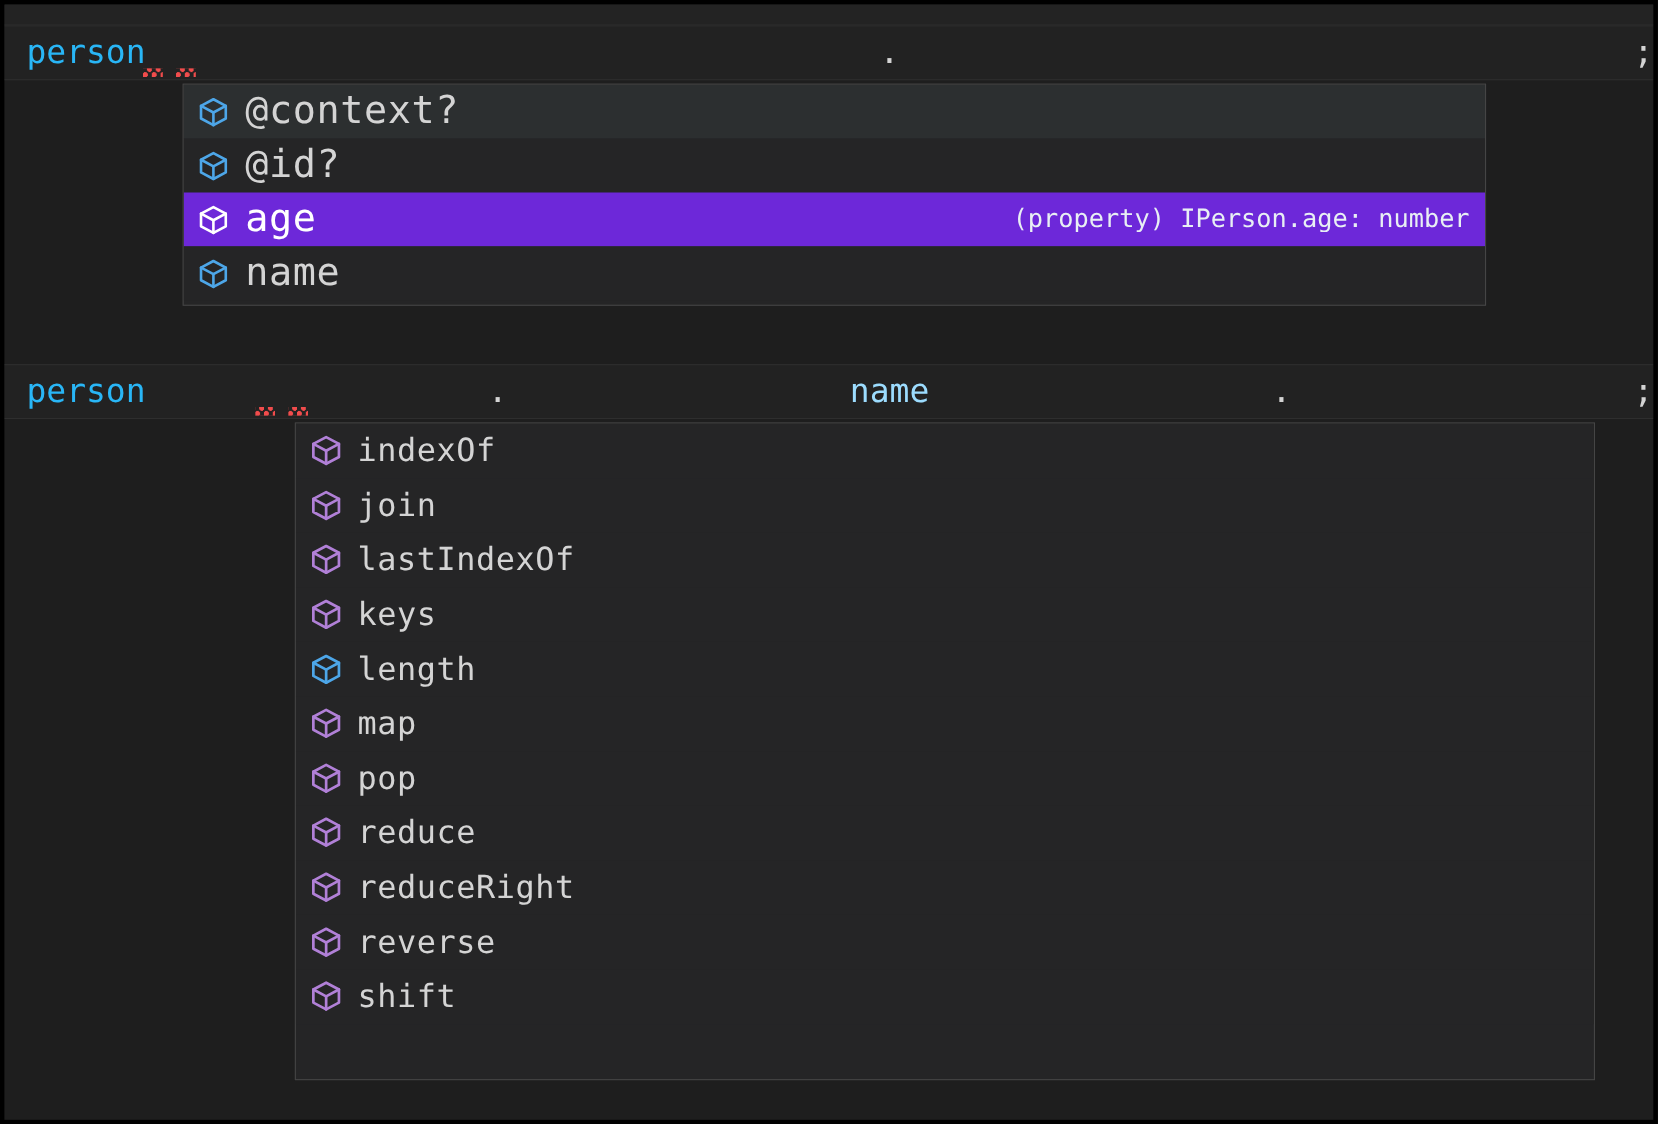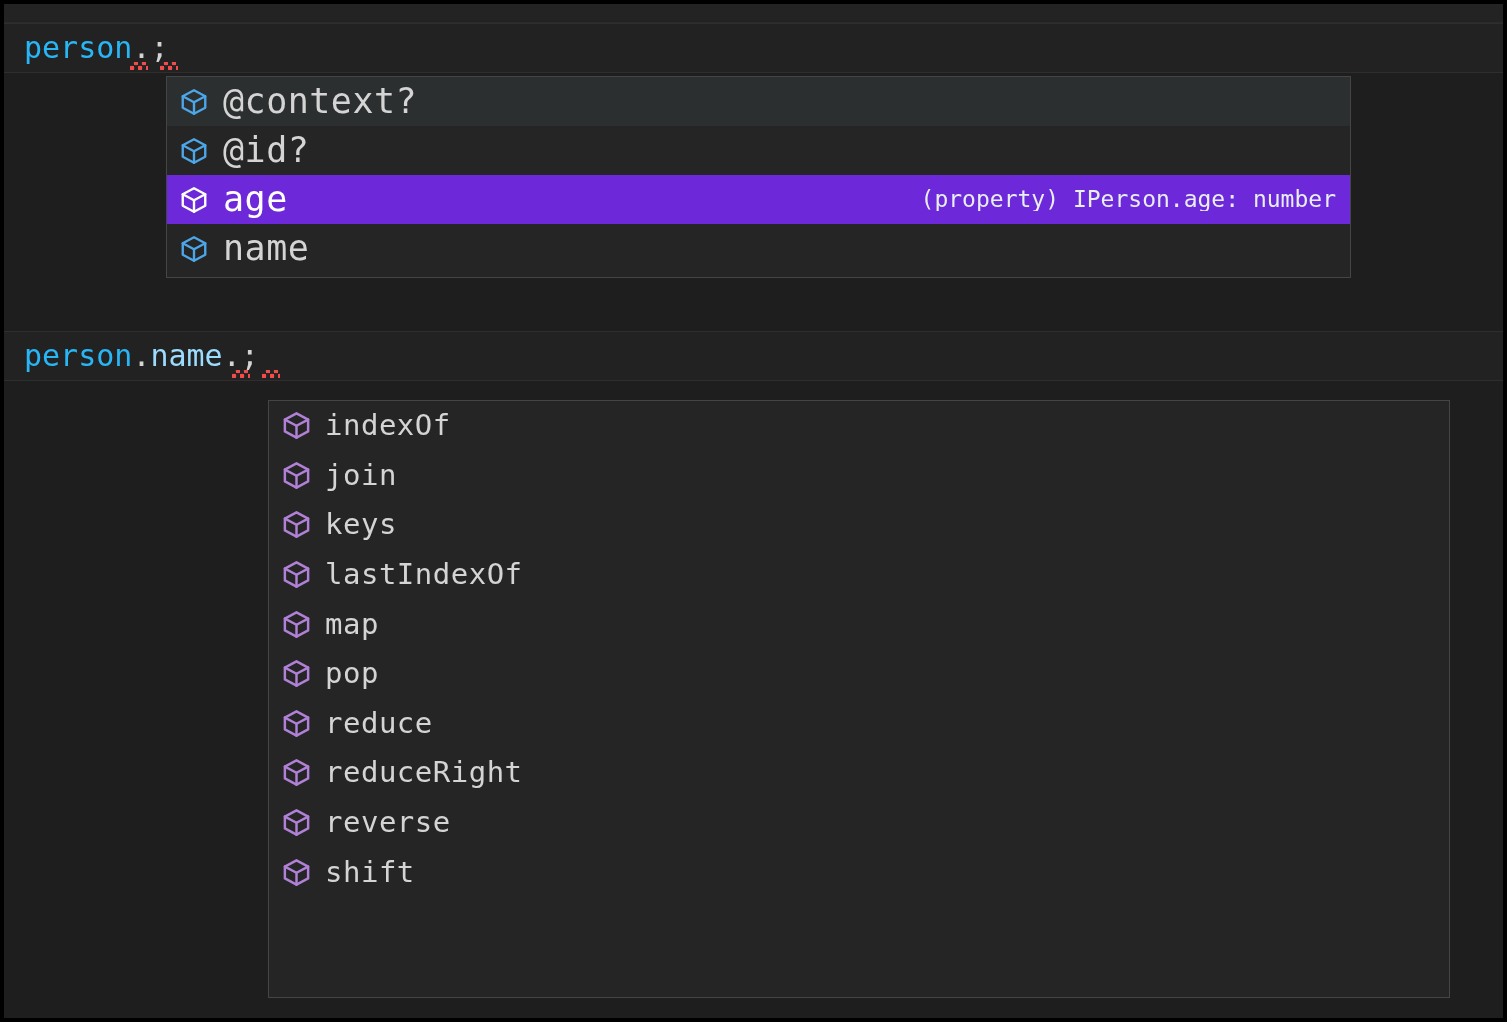--- a/index.html
+++ b/index.html
@@ -47,20 +47,21 @@
     border-top: 1px solid #2e2e2e;
     border-bottom: 1px solid #2e2e2e;
     display: flex;
     align-items: center;
     padding-left: 20px;
     box-sizing: border-box;
     white-space: pre;
     font-size: 30px;
     line-height: 1;
     letter-spacing: 0px;
+    justify-content: space-between;
   }
   .tok-var   { color: #29b6f6; }
   .tok-prop  { color: #9cdcfe; }
   .tok-punct { color: #d4d4d4; }
   .tok-semi  { color: #d4d4d4; }
 
   
   .squig {
     position: absolute;
     height: 8px;
@@ -132,21 +133,21 @@
   #suggest-1 {
     left: 162px;
     top: 72px;
     width: 1185px;
     height: 202px;
   }
   #suggest-1 .sug-row { height: 49px; }
 
   #suggest-2 {
     left: 264px;
-    top: 396px;
+    top: 380px;
     width: 1182px;
     height: 598px;
   }
   #suggest-2 .sug-row { height: 49.6px; }
   #suggest-2 .sug-label { font-size: 29px; }
 </style>
 </head>
 <body>
 
 <div id="screen">
@@ -234,31 +235,41 @@
           <span class="sug-label">join</span>
         </div>
         <div class="sug-row">
           <span class="sug-icon">
             <svg width="31" height="31" viewBox="0 0 24 24" fill="none" stroke="#b180d7" stroke-width="1.9" stroke-linejoin="round" stroke-linecap="round">
               <path d="M12 2.6 21 7.4v9.2L12 21.4 3 16.6V7.4z"></path>
               <path d="M3 7.4 12 12.2 21 7.4"></path>
               <path d="M12 12.2V21.4"></path>
             </svg>
           </span>
+          <span class="sug-label">lastIndexOf</span>
+        </div>
+        <div class="sug-row">
+          <span class="sug-icon">
+            <svg width="31" height="31" viewBox="0 0 24 24" fill="none" stroke="#b180d7" stroke-width="1.9" stroke-linejoin="round" stroke-linecap="round">
+              <path d="M12 2.6 21 7.4v9.2L12 21.4 3 16.6V7.4z"></path>
+              <path d="M3 7.4 12 12.2 21 7.4"></path>
+              <path d="M12 12.2V21.4"></path>
+            </svg>
+          </span>
           <span class="sug-label">keys</span>
         </div>
         <div class="sug-row">
           <span class="sug-icon">
-            <svg width="31" height="31" viewBox="0 0 24 24" fill="none" stroke="#b180d7" stroke-width="1.9" stroke-linejoin="round" stroke-linecap="round">
-              <path d="M12 2.6 21 7.4v9.2L12 21.4 3 16.6V7.4z"></path>
-              <path d="M3 7.4 12 12.2 21 7.4"></path>
-              <path d="M12 12.2V21.4"></path>
-            </svg>
-          </span>
-          <span class="sug-label">lastIndexOf</span>
+            <svg width="31" height="31" viewBox="0 0 24 24" fill="none" stroke="#4da6e8" stroke-width="1.9" stroke-linejoin="round" stroke-linecap="round">
+              <path d="M12 2.6 21 7.4v9.2L12 21.4 3 16.6V7.4z"></path>
+              <path d="M3 7.4 12 12.2 21 7.4"></path>
+              <path d="M12 12.2V21.4"></path>
+            </svg>
+          </span>
+          <span class="sug-label">length</span>
         </div>
         <div class="sug-row">
           <span class="sug-icon">
             <svg width="31" height="31" viewBox="0 0 24 24" fill="none" stroke="#b180d7" stroke-width="1.9" stroke-linejoin="round" stroke-linecap="round">
               <path d="M12 2.6 21 7.4v9.2L12 21.4 3 16.6V7.4z"></path>
               <path d="M3 7.4 12 12.2 21 7.4"></path>
               <path d="M12 12.2V21.4"></path>
             </svg>
           </span>
           <span class="sug-label">map</span>

